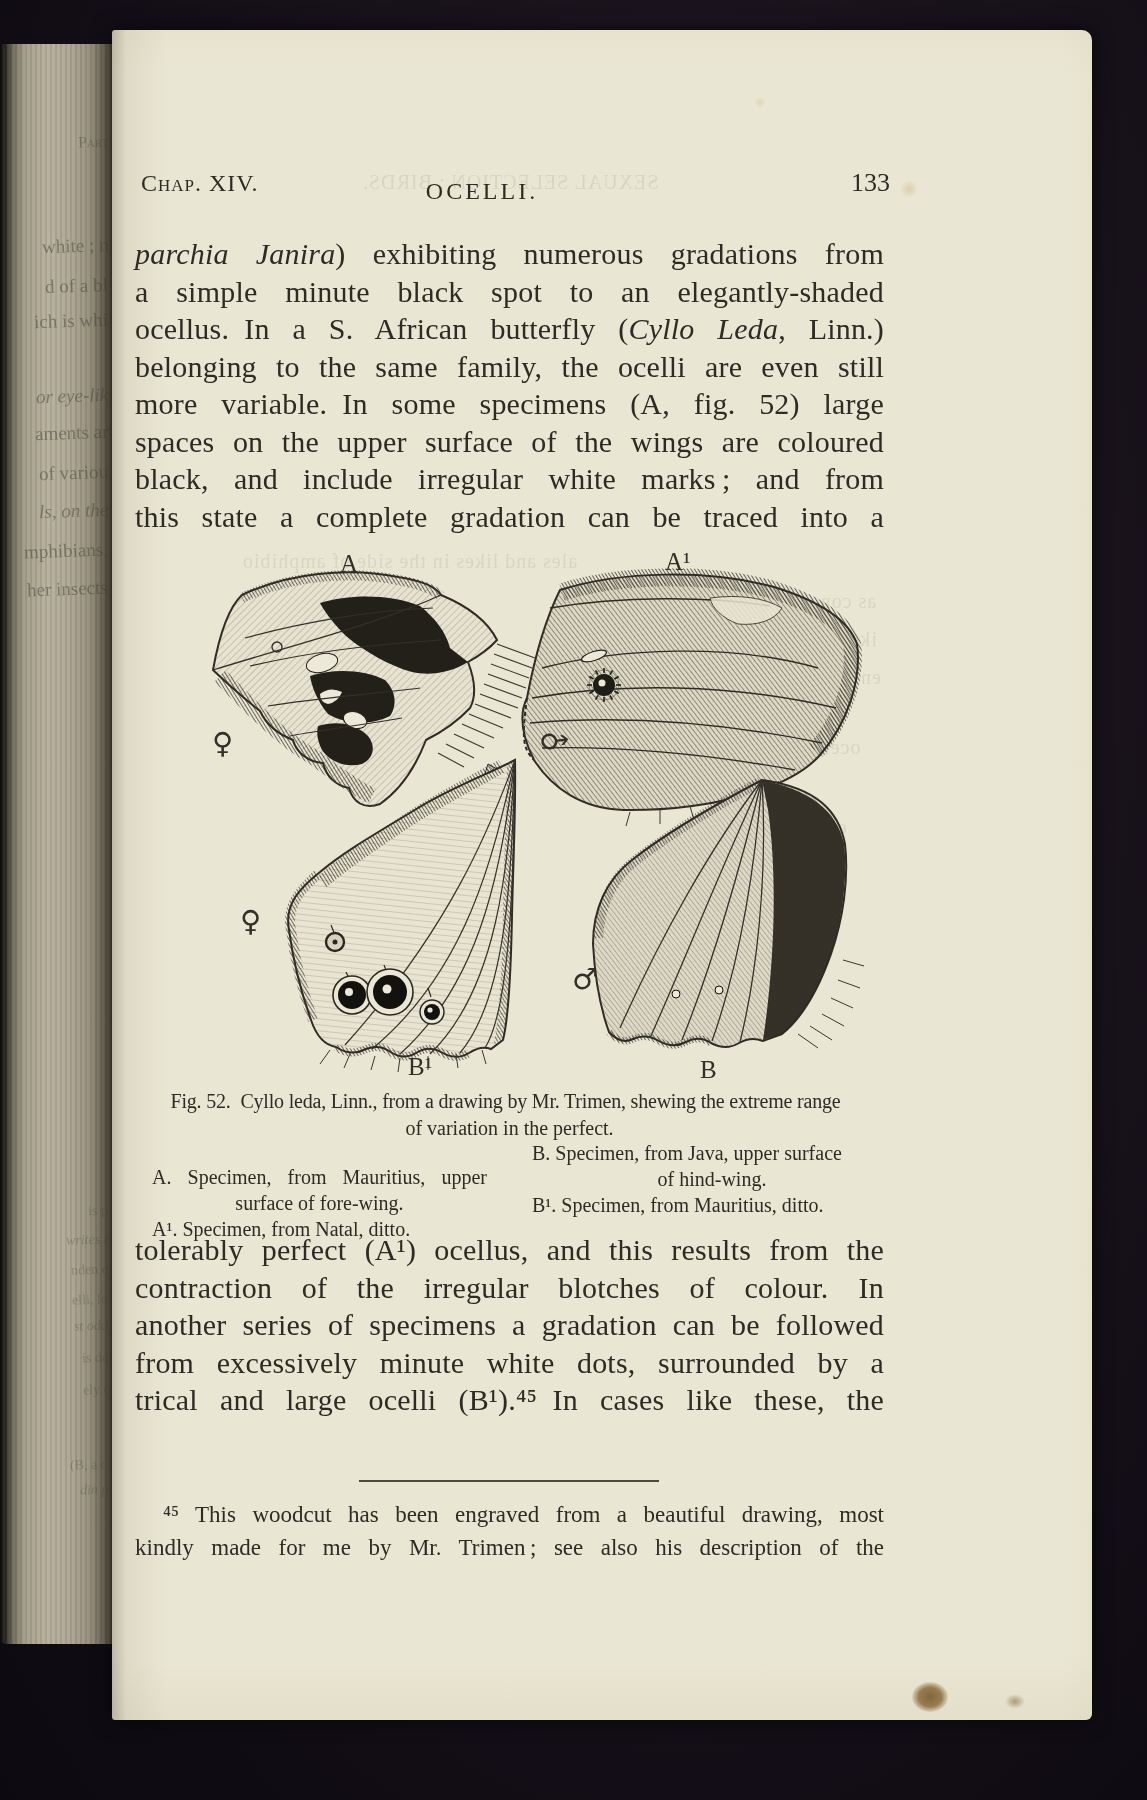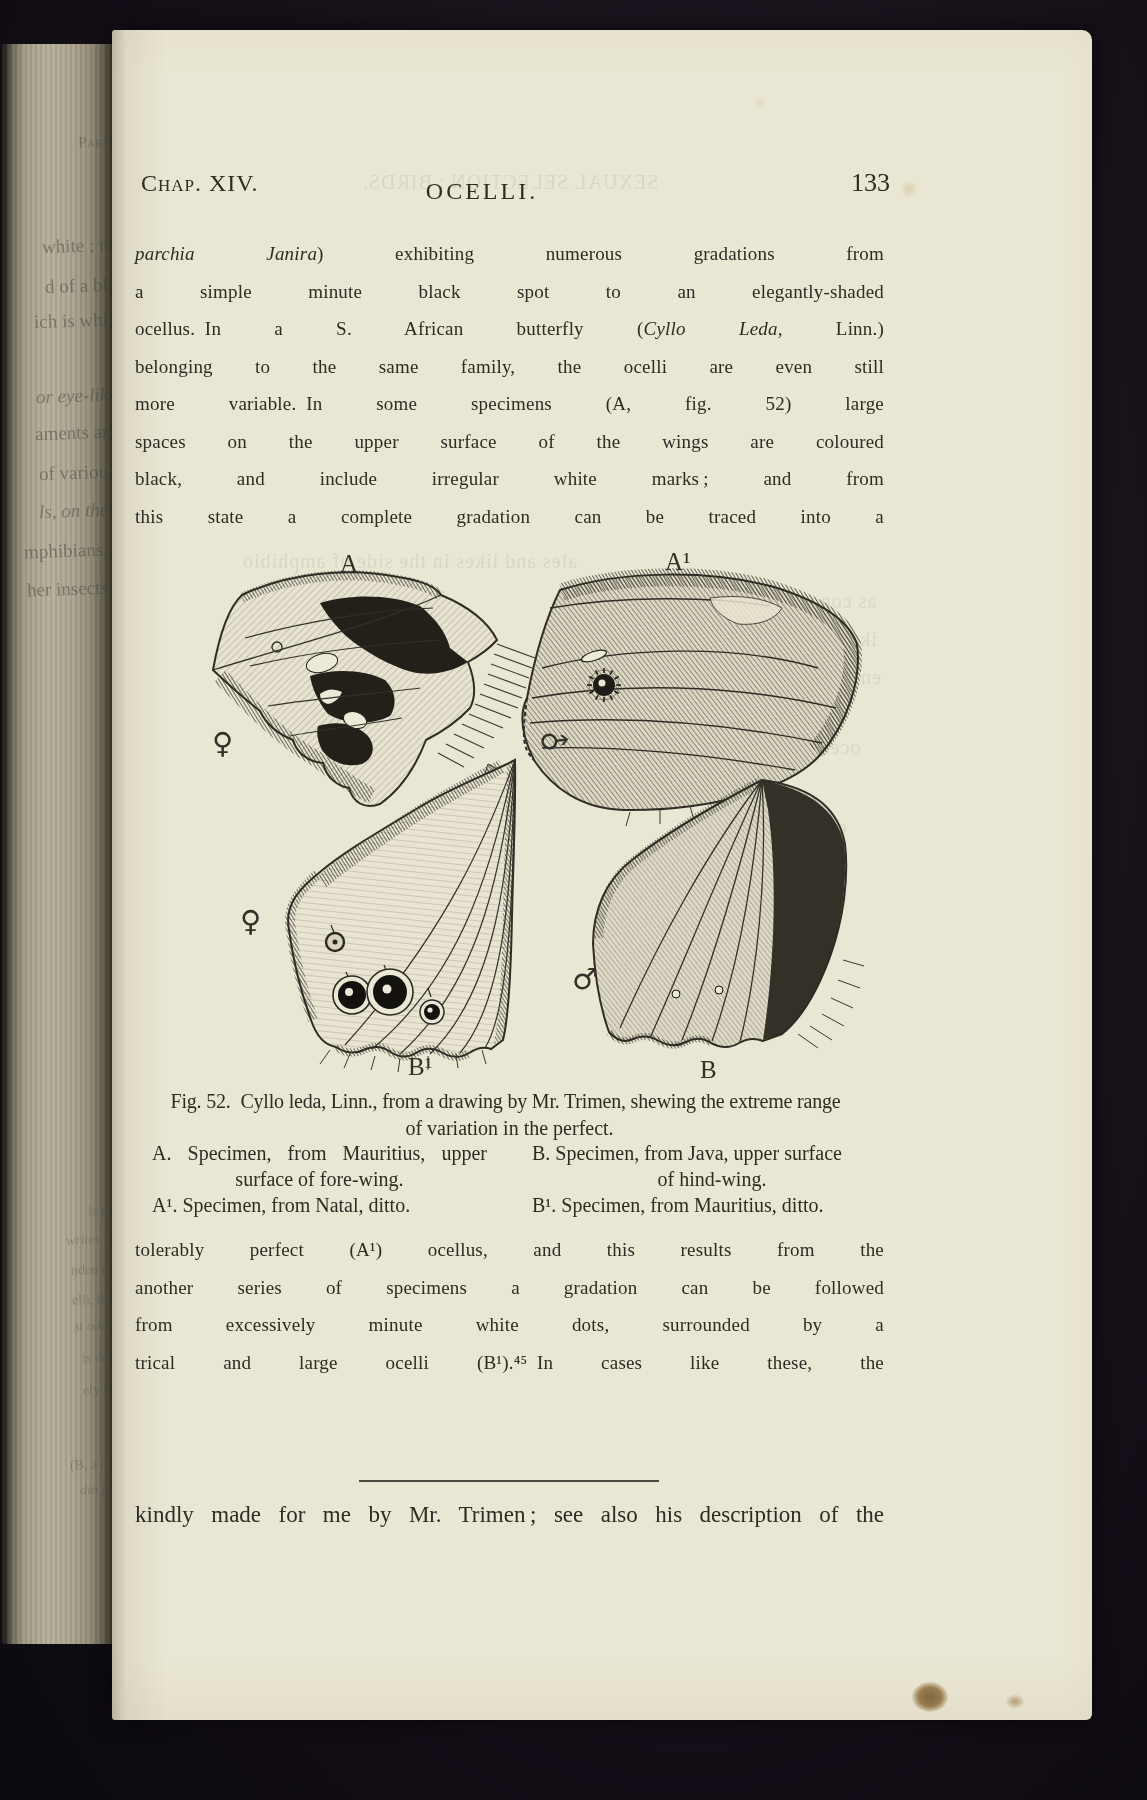--- a/index.html
+++ b/index.html
@@ -32,38 +32,38 @@
       #e9e6d3;
     border-radius:3px 10px 6px 3px;
     box-shadow:0 0 20px rgba(0,0,0,.6);
   }
   .abs{position:absolute;}
   
   .hdr-chap{left:23px;top:140px;font-variant:small-caps;font-size:24px;letter-spacing:1px;margin-left:6px;}
   .hdr-title{left:280px;top:140px;width:180px;text-align:center;font-size:24px;letter-spacing:3px;margin-top:8px;}
   .hdr-page{left:700px;top:138px;width:78px;text-align:right;font-size:26px;}
   
-  .para{width:749px;font-size:19px;letter-spacing:.2px;}
+  .para{width:749px;font-size:30px;letter-spacing:.2px;}
   .p1{left:23px;top:205px;}
   .p2{left:23px;top:1201px;}
   .jline{height:37.5px;line-height:37.5px;text-align:justify;text-align-last:justify;}
   .it{font-style:italic;}
   
   .figure{left:38px;top:518px;width:720px;height:540px;}
   .figlabel{position:absolute;font-size:25px;color:#33302a;}
   .sexsym{position:absolute;font-family:"DejaVu Sans","DejaVu Serif",sans-serif;
           font-size:29px;color:#33302a;}
   
   .cap{left:19px;top:1058px;width:749px;font-size:20px;letter-spacing:-.2px;line-height:27px;text-align:center;white-space:nowrap;}
   .cap2{left:23px;top:1085px;width:749px;font-size:20px;line-height:27px;text-align:center;}
   .leg{font-size:20px;line-height:26px;}
   .legL{left:40px;top:1110px;width:335px;}
   .legR{left:420px;top:1110px;width:360px;}
   .leg .c{text-align:center;}
-  .leg .j{text-align:justify;text-align-last:justify;}
+  .leg .j{text-align:justify;text-align-last:justify;margin-top:24px;}
   
   .rule{left:247px;top:1450px;width:300px;height:0;border-top:2px solid #4c483f;}
   .fnote{left:23px;top:1468px;width:749px;font-size:23px;}
   .fnote .jline{height:33px;line-height:33px;}
   .fnote .ind{text-indent:28px;}
   
   .ghost{position:absolute;color:#6e6a58;opacity:.13;transform:scaleX(-1);
          font-size:20px;white-space:nowrap;letter-spacing:1px;}
   
   .stain{position:absolute;border-radius:50%;}
@@ -343,27 +343,29 @@
     <div>A¹. Specimen, from Natal, ditto.</div>
   </div>
   <div class="abs leg legR">
     <div>B. Specimen, from Java, upper surface</div>
     <div class="c">of hind-wing.</div>
     <div>B¹. Specimen, from Mauritius, ditto.</div>
   </div>
 
   <div class="abs para p2">
     <div class="jline"><span>tolerably perfect (A¹) ocellus, and this results from the</span></div>
+    <div class="jline"><span>contraction of the irregular blotches of colour. In</span></div>
     <div class="jline"><span>another series of specimens a gradation can be followed</span></div>
     <div class="jline"><span>from excessively minute white dots, surrounded by a</span></div>
     <div class="jline"><span>trical and large ocelli (B¹).⁴⁵ In cases like these, the</span></div>
   </div>
 
   <div class="abs rule"></div>
   <div class="abs fnote">
+    <div class="jline ind"><span>⁴⁵ This woodcut has been engraved from a beautiful drawing, most</span></div>
     <div class="jline"><span>kindly made for me by Mr. Trimen ; see also his description of the</span></div>
   </div>
 
   <div class="stain st1"></div>
   <div class="stain st2"></div>
   <div class="stain st3"></div>
   <div class="stain st4"></div>
 </div>
 
 </body></html>

